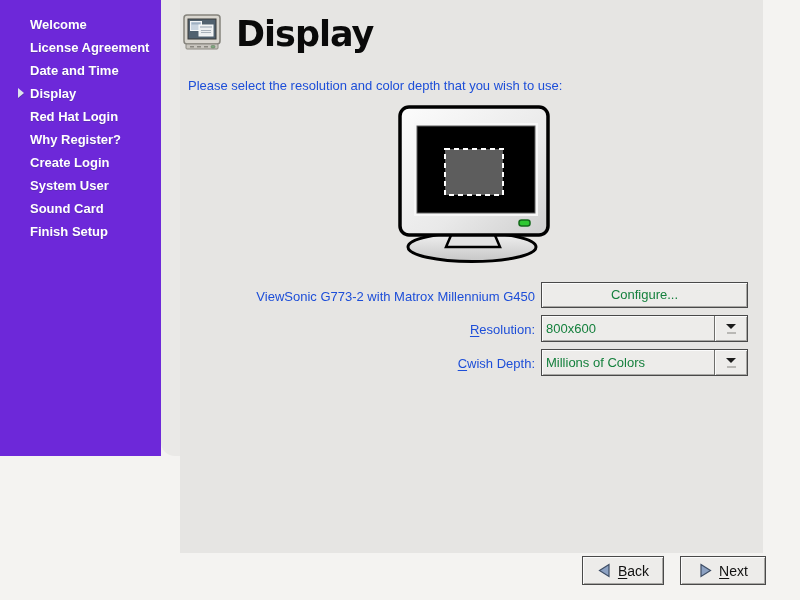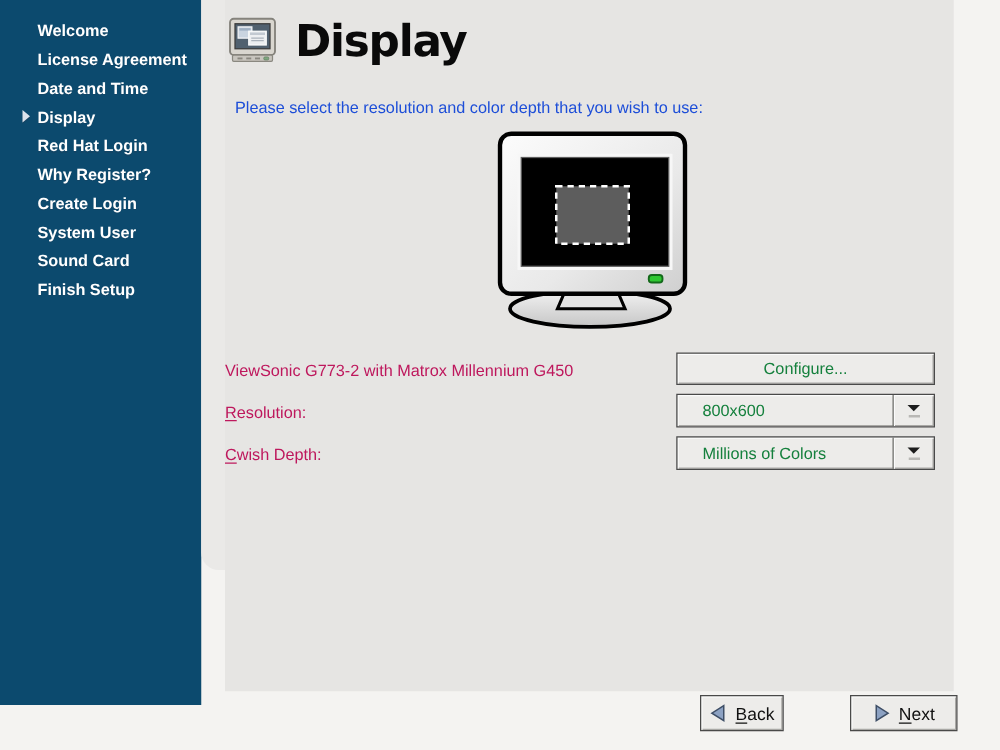--- a/index.html
+++ b/index.html
@@ -7,22 +7,22 @@
   body {
     position: relative;
     background: #F4F3F1;
     font-family: "Liberation Sans", sans-serif;
     overflow: hidden;
   }
 
   
   .sidebar {
     position: absolute; left: 0; top: 0;
-    width: 161px; height: 564px;
-    background: #0c4a6e;
+    width: 161px; height: 456px;
+    background: #6d28d9;
   }
   .sidebar ul { list-style: none; padding-top: 13px; }
   .sidebar li {
     position: relative;
     height: 23px; line-height: 23px;
     padding-left: 30px;
     color: #FFFFFF;
     font-size: 13px; font-weight: bold;
     white-space: nowrap;
     text-shadow: 0 1px 0 rgba(40,55,75,0.25);
@@ -62,42 +62,42 @@
     position: absolute; left: 188px; top: 78px;
     font-size: 13px; color: #1d4ed8;
   }
 
   
   .monitor-art { position: absolute; left: 394px; top: 103px; }
 
   
   .form-label {
     position: absolute; left: 180px; width: 355px;
-    font-size: 13px; color: #be185d;
+    text-align: right; font-size: 13px; color: #1d4ed8;
     white-space: nowrap;
   }
   .mnemonic { text-decoration: underline; text-underline-offset: 2px; }
 
   .gtk-button, .gtk-combo {
     position: absolute;
     background: #EDECEA;
     border: 1px solid #494949;
     box-shadow: inset 1px 1px 0 #FBFBFB, inset -1px -1px 0 #A9A8A5;
     font-family: "Liberation Sans", sans-serif;
     font-size: 13px; color: #15803d;
     cursor: default;
   }
   .configure-btn {
     left: 541px; top: 282px; width: 207px; height: 26px;
     text-align: center; line-height: 24px;
   }
   .gtk-combo { display: flex; align-items: stretch; }
   .combo-res   { left: 541px; top: 315px; width: 207px; height: 27px; }
   .combo-depth { left: 541px; top: 349px; width: 207px; height: 27px; }
-  .combo-value { flex: 1; line-height: 25px; padding-left: 20px; white-space: nowrap; overflow: hidden; }
+  .combo-value { flex: 1; line-height: 25px; padding-left: 4px; white-space: nowrap; overflow: hidden; }
   .combo-arrow-box {
     width: 33px;
     border-left: 1px solid #6E6E6B;
     box-shadow: inset 1px 0 0 #FBFBFB;
     display: flex; flex-direction: column;
     align-items: center; justify-content: center;
   }
   .combo-arrow-tri {
     width: 0; height: 0;
     border-left: 5px solid transparent;
@@ -112,21 +112,21 @@
   
   .footer-btn {
     position: absolute; top: 556px; height: 29px;
     background: #EDECEA;
     border: 1px solid #494949;
     box-shadow: inset 1px 1px 0 #FBFBFB, inset -1px -1px 0 #A9A8A5;
     font-size: 14px; color: #111;
     display: flex; align-items: center; justify-content: center;
     gap: 6px; cursor: default;
   }
-  .back-btn { left: 560px; width: 67px; }
+  .back-btn { left: 582px; width: 82px; }
   .next-btn { left: 680px; width: 86px; }
 </style>
 </head>
 <body>
 
 <div class="sidebar">
   <ul>
     <li><span>Welcome</span></li>
     <li><span>License Agreement</span></li>
     <li><span>Date and Time</span></li>

